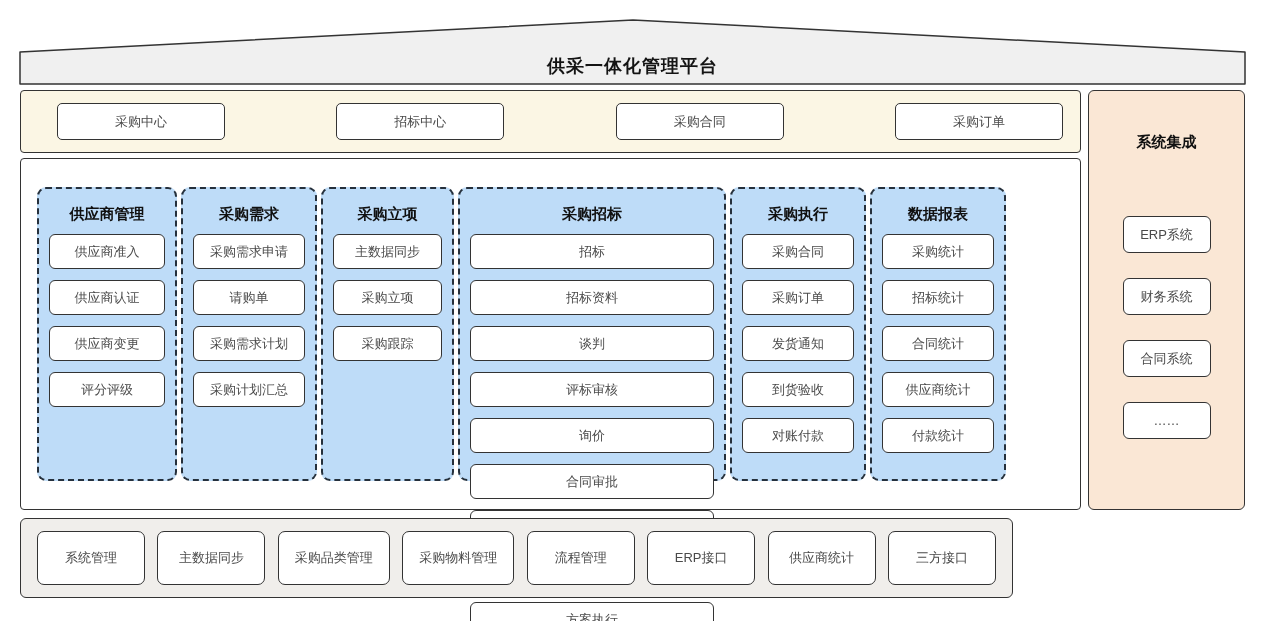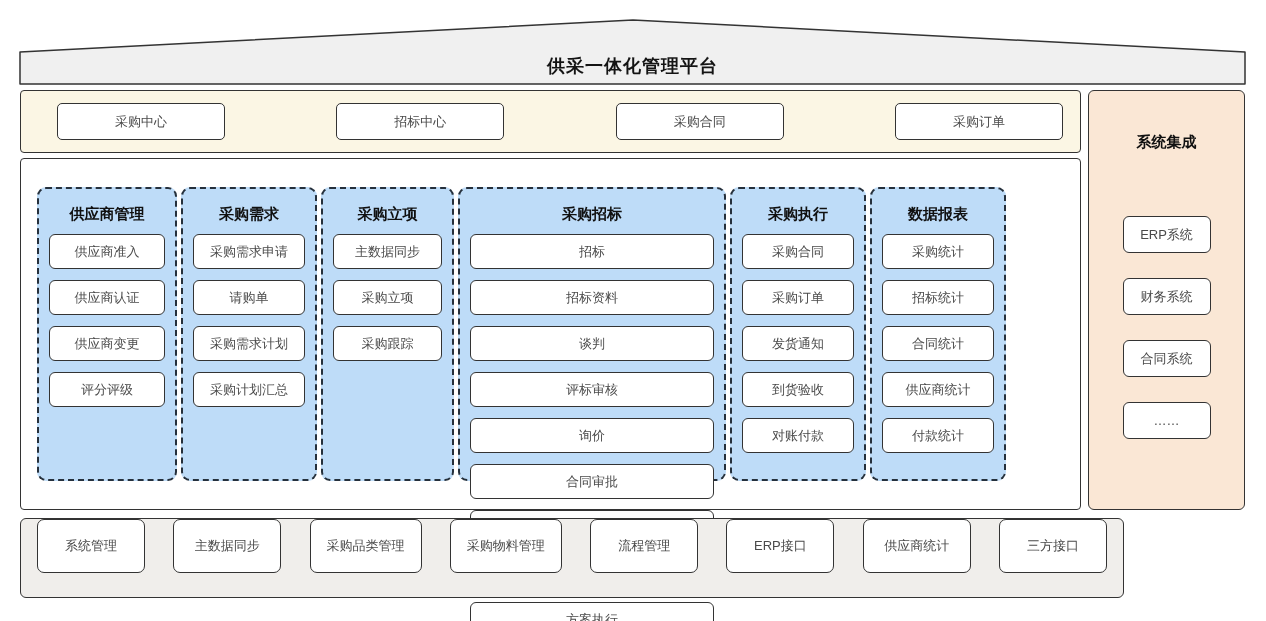--- a/index.html
+++ b/index.html
@@ -107,25 +107,25 @@
     border-radius: 6px;
     display: flex; align-items: center; justify-content: center;
     font-size: 13px; color: #4a4a4a;
     margin-top: 25px;
   }
   .integration .int-box.first { margin-top: 64px; }
 
   
   .bottom-band {
     position: absolute;
-    left: 20px; top: 518px; width: 1104px; height: 80px;
+    left: 20px; top: 518px; width: 993px; height: 80px;
     background: #f0eeeb;
     border: 1.5px solid #333;
     border-radius: 6px;
-    display: flex; justify-content: space-between;
+    display: flex; align-items: center; justify-content: space-between;
     padding: 0 16px;
   }
   .bottom-band .bottom-box {
     min-width: 108px; height: 54px;
     padding: 0 16px;
     background: #fff;
     border: 1.5px solid #333;
     border-radius: 7px;
     display: flex; align-items: center; justify-content: center;
     font-size: 13px; color: #4a4a4a;

